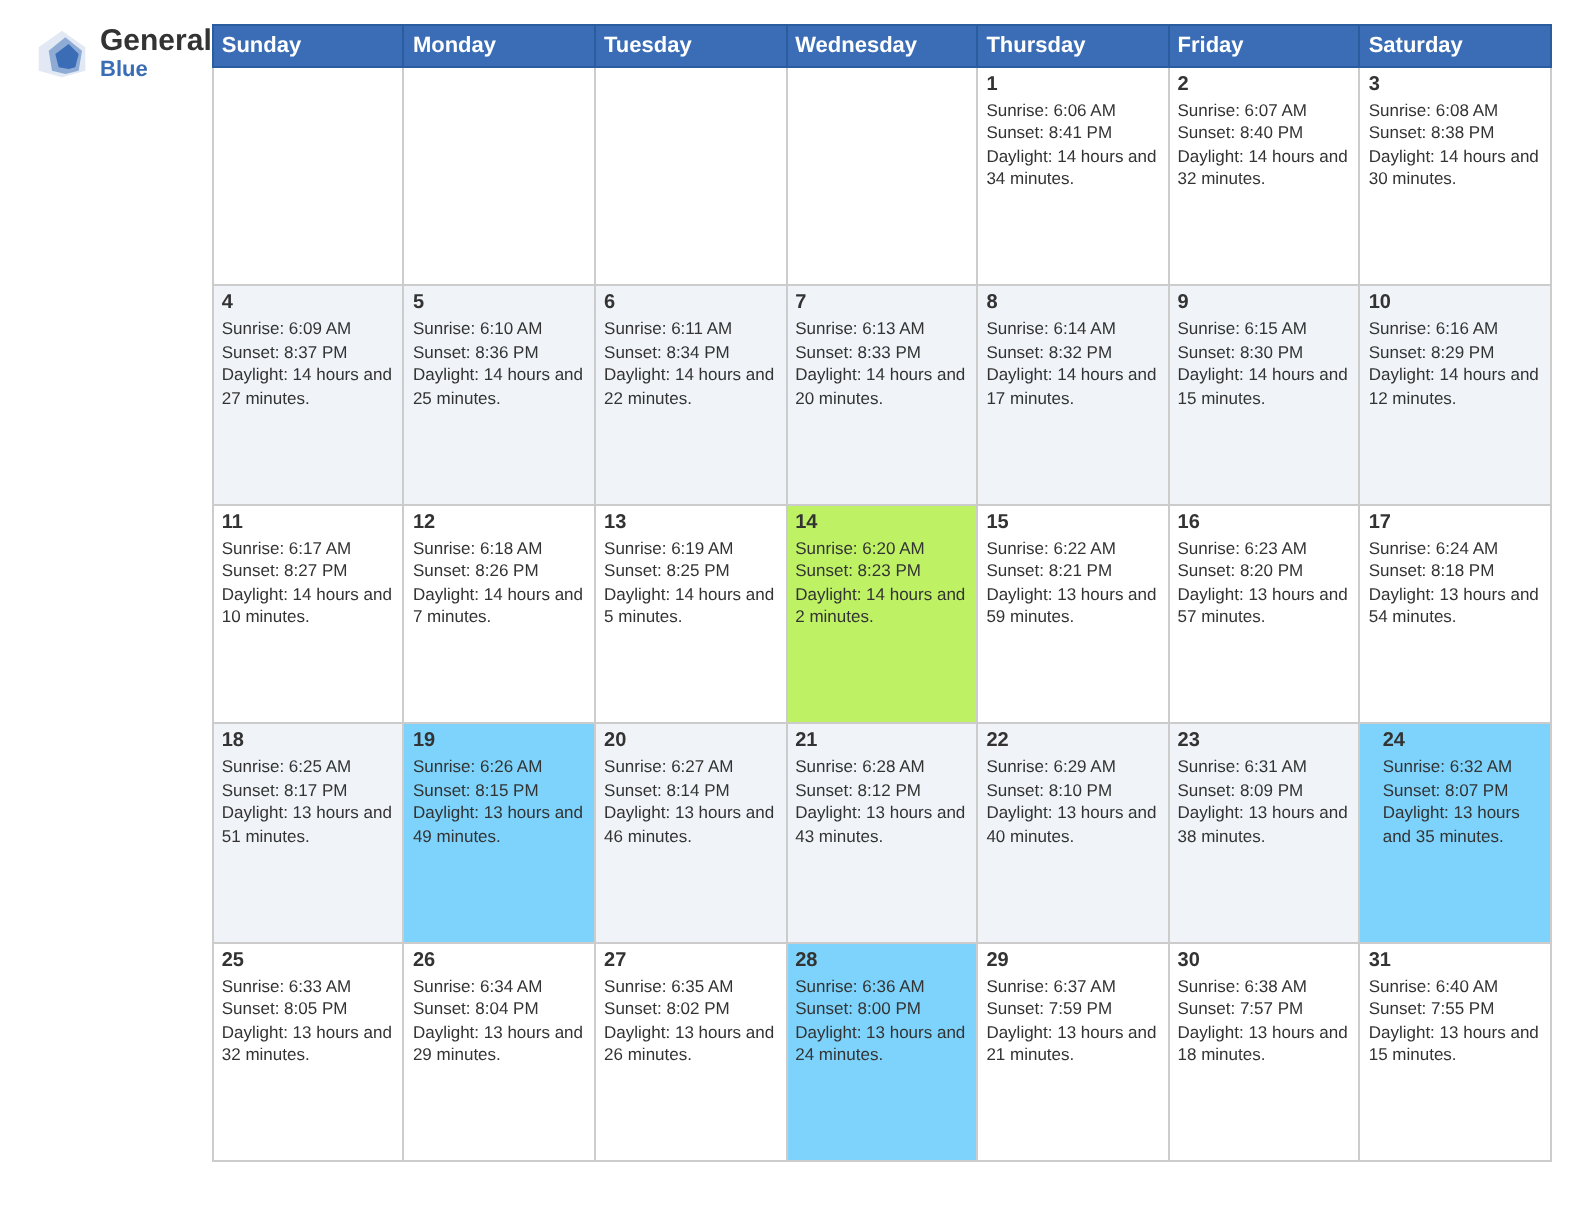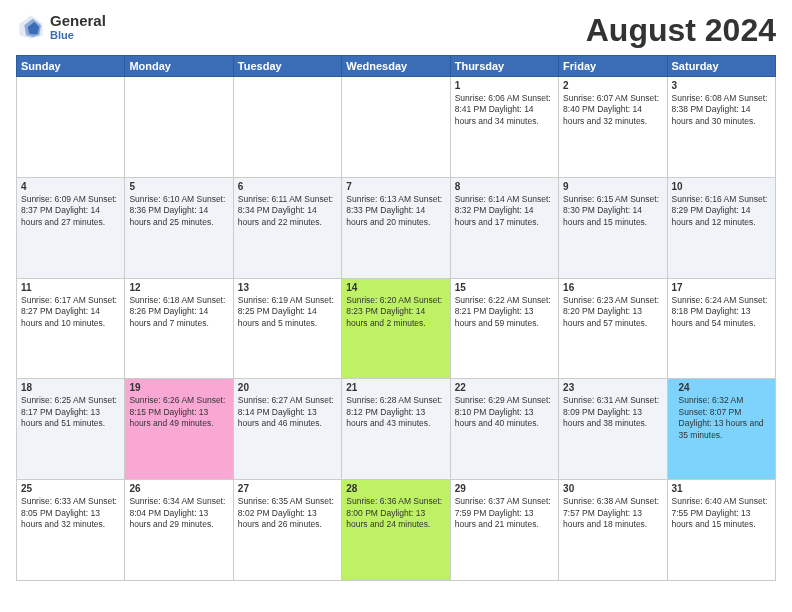--- a/index.html
+++ b/index.html
@@ -8,21 +8,21 @@
       height: 612px;
       font-family: Arial, sans-serif;
       background: #fff;
       overflow: hidden;
     }
     .page {
       width: 792px;
       height: 589px;
       padding: 12px 16px 8px 16px;
       display: flex;
-      flex-direction: column;
+      flex-direction: row;
     }
     .header {
       display: flex;
       align-items: flex-start;
       justify-content: space-between;
       margin-bottom: 6px;
     }
     .logo {
       display: flex;
       align-items: center;
@@ -119,21 +119,20 @@
         <polygon points="18,4 32,14 32,28 18,32 4,28 4,14" fill="#3a6db5" opacity="0.15"></polygon>
         <polygon points="20,8 30,16 28,28 20,30 12,28 10,16" fill="#3a6db5" opacity="0.5"></polygon>
         <polygon points="22,12 28,18 26,26 22,27 16,26 14,18" fill="#3a6db5"></polygon>
       </svg>
       <div class="logo-text">
         <span class="logo-general">General</span>
         <span class="logo-blue">Blue</span>
       </div>
     </div>
     <div class="title-block">
-      <div class="title-month">August 2024</div>
     </div>
   </div>
 
   <table class="calendar">
     <thead>
       <tr>
         <th>Sunday</th>
         <th>Monday</th>
         <th>Tuesday</th>
         <th>Wednesday</th>
@@ -273,21 +272,21 @@
           </td>
         </tr>
         <tr>
           <td style="background: rgb(240, 244, 248);">
             <span class="day-num">18</span>
             <div class="day-info">Sunrise: 6:25 AM
 Sunset: 8:17 PM
 Daylight: 13 hours
 and 51 minutes.</div>
           </td>
-          <td style="background: #f9a8d4;">
+          <td style="background: #7dd3fc;">
             <span class="day-num">19</span>
             <div class="day-info">Sunrise: 6:26 AM
 Sunset: 8:15 PM
 Daylight: 13 hours
 and 49 minutes.</div>
           </td>
           <td style="background: rgb(240, 244, 248);">
             <span class="day-num">20</span>
             <div class="day-info">Sunrise: 6:27 AM
 Sunset: 8:14 PM
@@ -338,21 +337,21 @@
 Daylight: 13 hours
 and 29 minutes.</div>
           </td>
           <td style="background: rgb(255, 255, 255);">
             <span class="day-num">27</span>
             <div class="day-info">Sunrise: 6:35 AM
 Sunset: 8:02 PM
 Daylight: 13 hours
 and 26 minutes.</div>
           </td>
-          <td style="background: #bef264; margin-top: 15px;">
+          <td style="background: #7dd3fc; margin-top: 15px;">
             <span class="day-num">28</span>
             <div class="day-info">Sunrise: 6:36 AM
 Sunset: 8:00 PM
 Daylight: 13 hours
 and 24 minutes.</div>
           </td>
           <td style="background: rgb(255, 255, 255);">
             <span class="day-num">29</span>
             <div class="day-info">Sunrise: 6:37 AM
 Sunset: 7:59 PM

